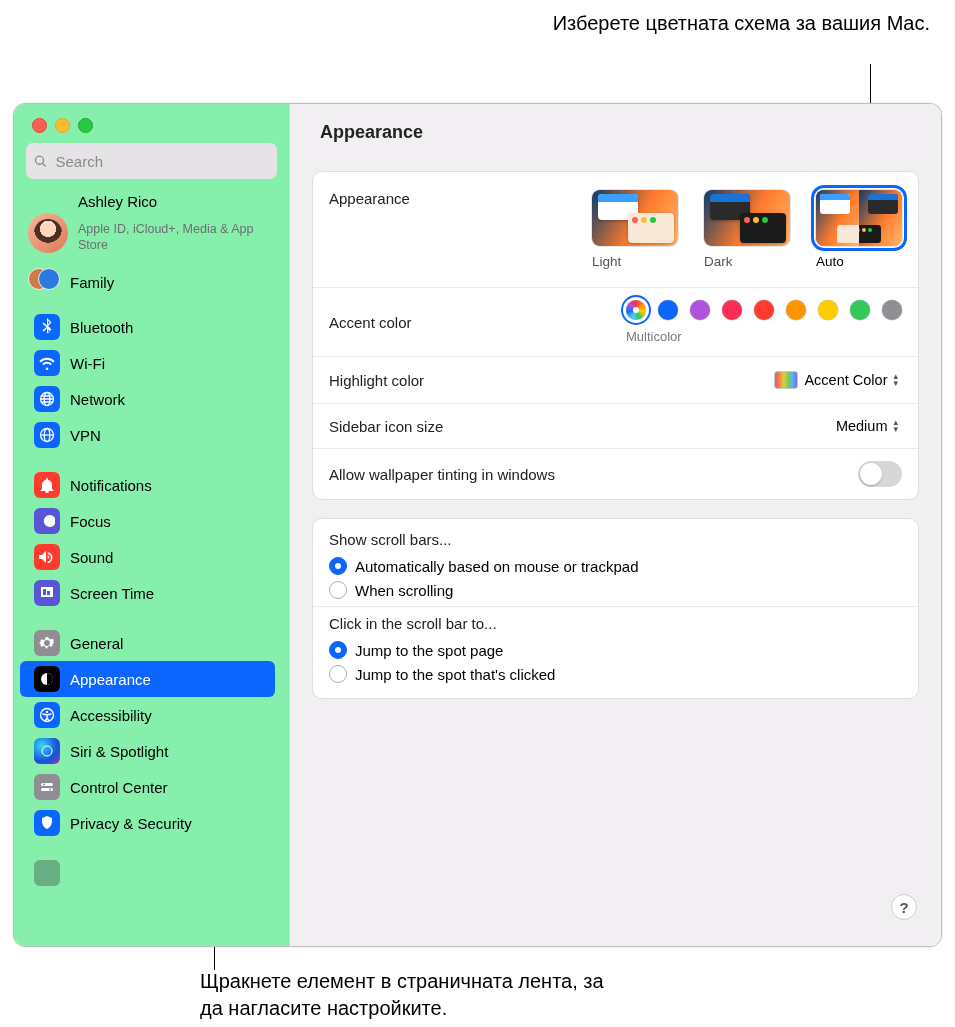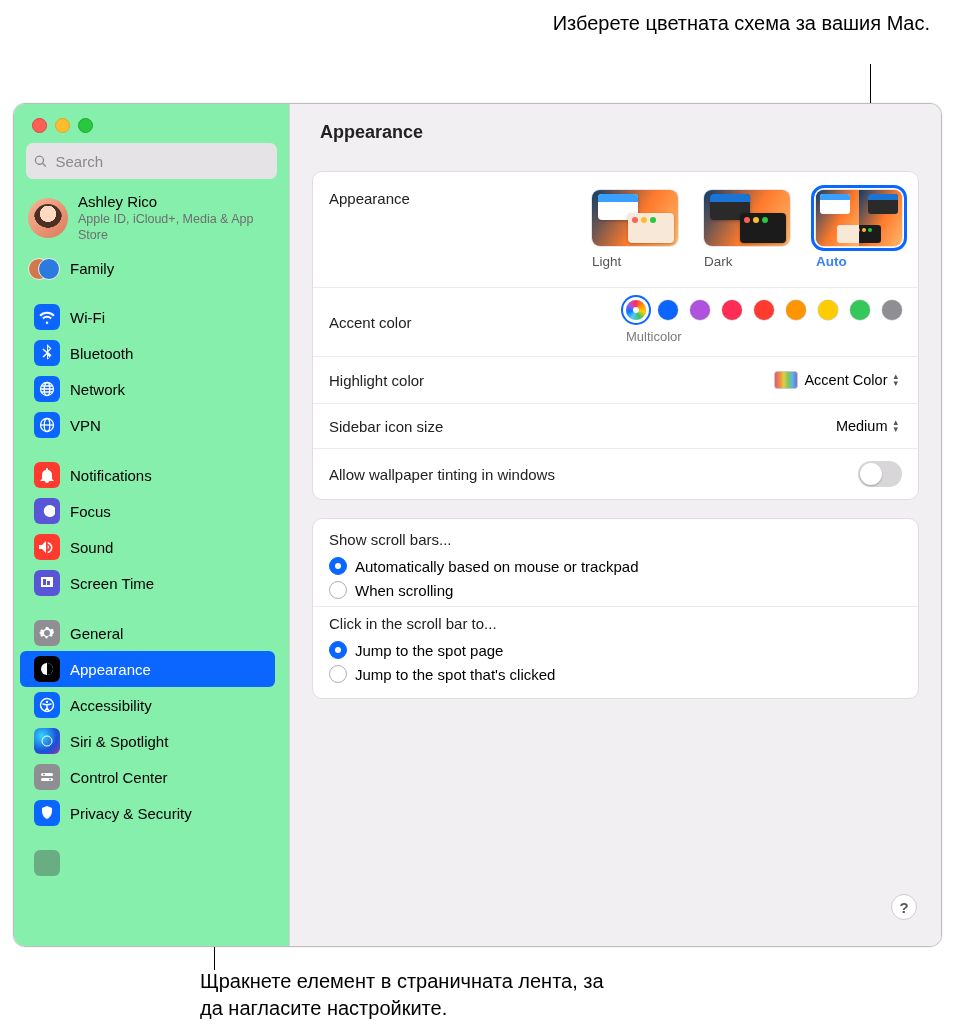--- a/index.html
+++ b/index.html
@@ -99,37 +99,37 @@
     font-size: 15px;
     color: #fff;
     flex-shrink: 0;
   }
   .sb-sep { height: 14px; }
 
   .profile-row {
     display: flex;
     gap: 10px;
     padding: 6px 10px 8px 14px;
-    align-items: center;
+    align-items: flex-end;
   }
   .avatar {
     width: 40px; height: 40px; border-radius: 50%;
     background: linear-gradient(135deg,#f7b597,#dd7a5a);
     position: relative;
     overflow: hidden;
     flex-shrink: 0;
   }
   .avatar::after{
     content:""; position:absolute; inset:6px 6px; border-radius:50%;
     background: radial-gradient(circle at 50% 35%, #ffd8c2 35%, #4a2f23 36%, #4a2f23 60%, transparent 61%);
   }
   .profile-text .name { font-size: 15px; font-weight: 500;}
-  .profile-text .sub { font-size: 12.5px; color: #6e6e6e; line-height: 1.25; margin-top:2px;}
-
-  .family-row { display:flex; align-items:center; gap:10px; padding: 4px 10px 4px 14px; font-size: 15px;}
+  .profile-text .sub { font-size: 12.5px; color: #6e6e6e; line-height: 1.25; margin-top:12px;}
+
+  .family-row { display:flex; align-items:flex-end; gap:10px; padding: 4px 10px 4px 14px; font-size: 15px;}
   .family-orb {
     width: 32px; height: 26px; position: relative; flex-shrink:0;
   }
   .family-orb span{
     position:absolute; width:20px; height:20px; border-radius:50%;
     border:1.5px solid #eeecee;
   }
   .family-orb .o1{ background:#d07a49; left:0; top:3px;}
   .family-orb .o2{ background:#2b7ae0; left:10px; top:3px;}
 
@@ -200,21 +200,21 @@
   .thumb-auto .bg{ position:absolute; inset:0; background: linear-gradient(120deg,#0c3d6b 0%, #ff7a2c 55%, #ffb86b 100%);}
   .thumb-auto .half-l .miniwin{ position:absolute; left:4px; top:4px; width:30px; height:20px; background:#fff; border-radius:3px;}
   .thumb-auto .half-l .miniwin::before{content:""; position:absolute; top:0;left:0;right:0;height:6px;background:#3aa0ff;border-radius:3px 3px 0 0;}
   .thumb-auto .half-l .miniwin2{ position:absolute; right:-6px; bottom:3px; width:28px; height:18px; background:#f7e8d8; border-radius:3px;}
   .thumb-auto .half-r .miniwin{ position:absolute; right:4px; top:4px; width:30px; height:20px; background:#2a2a2a; border-radius:3px;}
   .thumb-auto .half-r .miniwin::before{content:""; position:absolute; top:0;left:0;right:0;height:6px;background:#1974d6;border-radius:3px 3px 0 0;}
   .thumb-auto .half-r .miniwin2{ position:absolute; left:-6px; bottom:3px; width:28px; height:18px; background:#1b1b1b; border-radius:3px;}
   .thumb-auto .half-r .miniwin2::before{content:""; position:absolute; top:3px; left:3px; width:4px; height:4px; border-radius:50%; background:#ff5f57; box-shadow: 6px 0 0 #febc2e, 12px 0 0 #28c840;}
 
   .thumb-label { font-size: 13.5px; color:#555;}
-  .thumb-col.selected .thumb-label { font-weight: 700; color:#3b82f6;}
+  .thumb-col.selected .thumb-label { font-weight: 400; color:#000000;}
 
   
   .accent-block { display:flex; flex-direction:column; align-items:center; gap:6px;}
   .accent-row { display:flex; gap:12px;}
   .accent-swatch {
     width: 20px; height: 20px; border-radius: 50%;
     box-shadow: 0 0 0 0.5px rgba(0,0,0,0.2);
   }
   .accent-swatch.multicolor{
     background: conic-gradient(#ff2d55,#ff9500,#ffcc00,#34c759,#5ac8fa,#007aff,#af52de,#ff2d55);
@@ -313,33 +313,33 @@
             <span class="o1"></span>
             <span class="o2"></span>
           </div>
         <span>Family</span>
       </div>
 
       <div class="sb-sep"></div>
 
       <div class="sb-item">
         <div class="sb-icon" style="background:#0a66ff">
-          <svg width="16" height="16" viewBox="0 0 16 16" fill="#fff">
-              <path d="M8 12.5a1.3 1.3 0 110 2.6 1.3 1.3 0 010-2.6zM3.2 8.8a6.8 6.8 0 019.6 0l-1.4 1.4a4.8 4.8 0 00-6.8 0L3.2 8.8zM.4 6a10.7 10.7 0 0115.2 0l-1.4 1.4a8.7 8.7 0 00-12.4 0L.4 6z"></path>
-            </svg>
-        </div>
-        <span>Wi-Fi</span>
-      </div>
-      <div class="sb-item">
-        <div class="sb-icon" style="background:#0a66ff">
           <svg width="14" height="18" viewBox="0 0 10 16" fill="#fff">
               <path d="M5 0l4 4-3 3 3 3-4 4V9.2L2 12 1 11l3.5-3L1 5l1-1 3 2.8V0zm1 2.4v3.2L7.6 4 6 2.4zm0 8v3.2L7.6 12 6 10.4z"></path>
             </svg>
         </div>
         <span>Bluetooth</span>
+      </div>
+      <div class="sb-item">
+        <div class="sb-icon" style="background:#0a66ff">
+          <svg width="16" height="16" viewBox="0 0 16 16" fill="#fff">
+              <path d="M8 12.5a1.3 1.3 0 110 2.6 1.3 1.3 0 010-2.6zM3.2 8.8a6.8 6.8 0 019.6 0l-1.4 1.4a4.8 4.8 0 00-6.8 0L3.2 8.8zM.4 6a10.7 10.7 0 0115.2 0l-1.4 1.4a8.7 8.7 0 00-12.4 0L.4 6z"></path>
+            </svg>
+        </div>
+        <span>Wi-Fi</span>
       </div>
       <div class="sb-item">
         <div class="sb-icon" style="background:#0a66ff">
           <svg width="16" height="16" viewBox="0 0 16 16" fill="none" stroke="#fff" stroke-width="1.3">
               <circle cx="8" cy="8" r="6.5"></circle>
               <ellipse cx="8" cy="8" rx="2.8" ry="6.5"></ellipse>
               <path d="M1.5 8h13M2.5 5h11M2.5 11h11"></path>
             </svg>
         </div>
         <span>Network</span>

